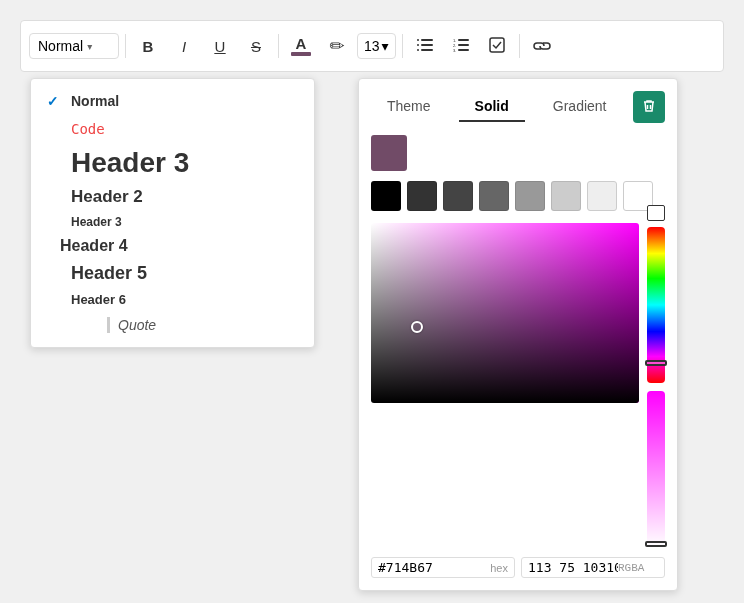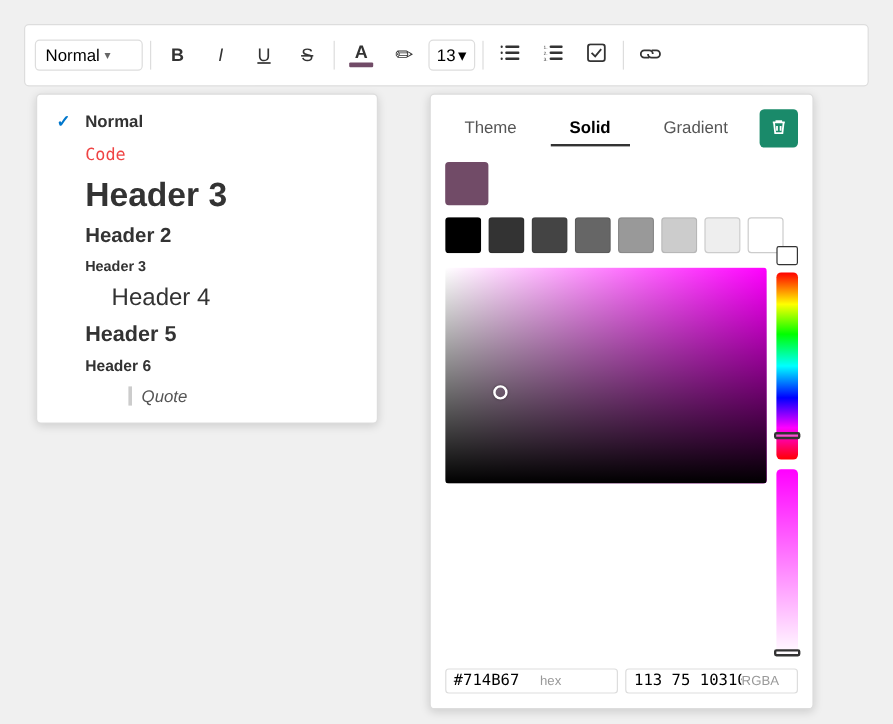--- a/index.html
+++ b/index.html
@@ -168,21 +168,21 @@
     .dropdown-item-code {
       font-family: monospace;
       font-size: 14px;
       color: #ef4444;
       padding: 4px 16px 4px 40px;
     }
 
     .dropdown-item-h1 { font-size: 28px; font-weight: bold; padding: 4px 16px 4px 40px; }
     .dropdown-item-h2 { font-size: 17px; font-weight: bold; padding: 4px 16px 4px 40px; }
     .dropdown-item-h3 { font-size: 12px; font-weight: bold; padding: 4px 16px 4px 40px; align-items: center; }
-    .dropdown-item-h4 { font-size: 20px; font-weight: normal; padding: 4px 16px 4px 62px; }
+    .dropdown-item-h4 { font-size: 16px; font-weight: bold; padding: 4px 16px 4px 29px; }
     .dropdown-item-h5 { font-size: 18px; font-weight: bold; padding: 4px 16px 4px 40px; }
     .dropdown-item-h6 { font-size: 13px; font-weight: bold; padding: 4px 16px 4px 40px; }
 
     
     .color-panel {
       position: absolute;
       top: 58px;
       left: 338px;
       width: 320px;
       background: #fff;
@@ -364,20 +364,21 @@
       align-items: center;
     }
 
     .hex-input-wrap {
       display: flex;
       align-items: center;
       border: 1px solid #ddd;
       border-radius: 3px;
       padding: 2px 6px;
       flex: 1;
+      justify-content: space-between;
     }
 
     .hex-input {
       border: none;
       outline: none;
       font-size: 13px;
       font-family: monospace;
       width: 70px;
     }
 
@@ -400,20 +401,21 @@
       border: none;
       outline: none;
       font-size: 13px;
       font-family: monospace;
       width: 90px;
     }
 
     .rgba-label {
       font-size: 11px;
       color: #999;
+      font-family: Liberation Mono, monospace;
     }
   </style>
 </head>
 <body>
 
 <div class="ui-container">
 
   <div class="toolbar">
     <button class="toolbar-dropdown">
       <span>Normal</span>

